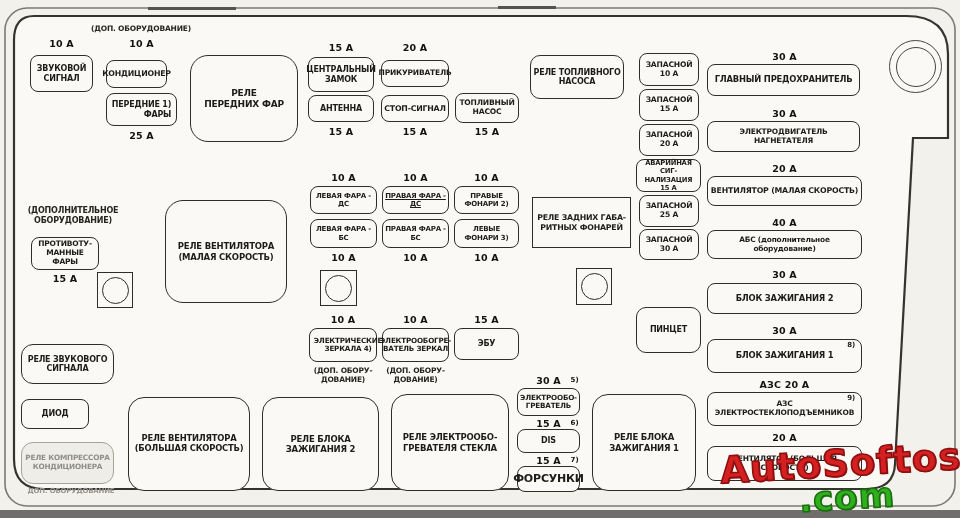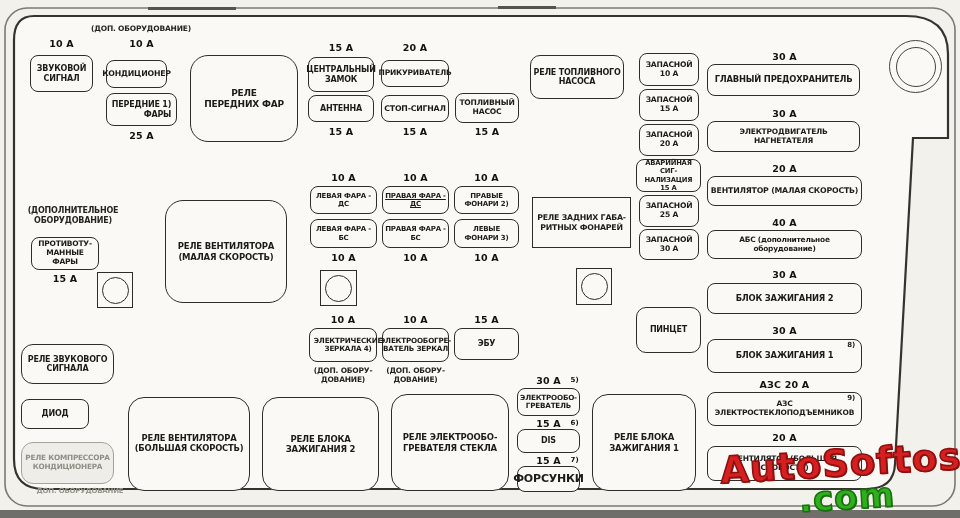--- a/index.html
+++ b/index.html
@@ -11,21 +11,21 @@
        border:1.6px solid #2e2d29;border-radius:8px;background:#faf9f5;font-size:8px;font-weight:700;
        line-height:1.18;color:#1d1c1a;box-sizing:border-box;padding:1px 2px;letter-spacing:-0.2px;}
   .box span{display:block;white-space:pre-line;}
   .box.big{border-radius:15px;}
   .box.faint{border-color:#a5a39b;color:#908e86;background:#eeede7;}
   .corner{position:absolute;top:1px;right:6px;font-size:7px;font-weight:700;}
   .amp{position:absolute;text-align:center;font-size:9.5px;font-weight:800;color:#14130f;letter-spacing:0.2px;}
   .amp .amp-note{position:absolute;right:1px;top:1px;font-size:7px;font-weight:700;}
   .note{position:absolute;text-align:center;font-size:7.5px;font-weight:700;color:#26251f;
         white-space:pre-line;line-height:1.2;letter-spacing:-0.2px;}
-  .note.faint{color:#97958c;margin-left:9px;}
+  .note.faint{color:#97958c;}
   .mount{position:absolute;border:1.6px solid #2e2d29;background:#faf9f5;
          display:flex;align-items:center;justify-content:center;box-sizing:border-box;}
   .mount-circle{width:25px;height:25px;border:1.5px solid #2e2d29;border-radius:50%;}
   .ring{position:absolute;border:1.7px solid #45443e;border-radius:50%;box-sizing:border-box;
         display:flex;align-items:center;justify-content:center;}
   .ring-inner{width:38px;height:38px;border:1.5px solid #45443e;border-radius:50%;}
   .wm{position:absolute;z-index:5;font-weight:800;letter-spacing:1px;transform:rotate(-3.5deg);}
   .wm1{left:720px;top:442px;font-size:37px;color:#d42020;-webkit-text-stroke:1.6px #8d0f0f;
        text-shadow:1px 1px 0 #8d0f0f;}
   .wm2{left:799px;top:477px;font-size:34px;color:#2fae1e;-webkit-text-stroke:1.5px #1c6f10;

